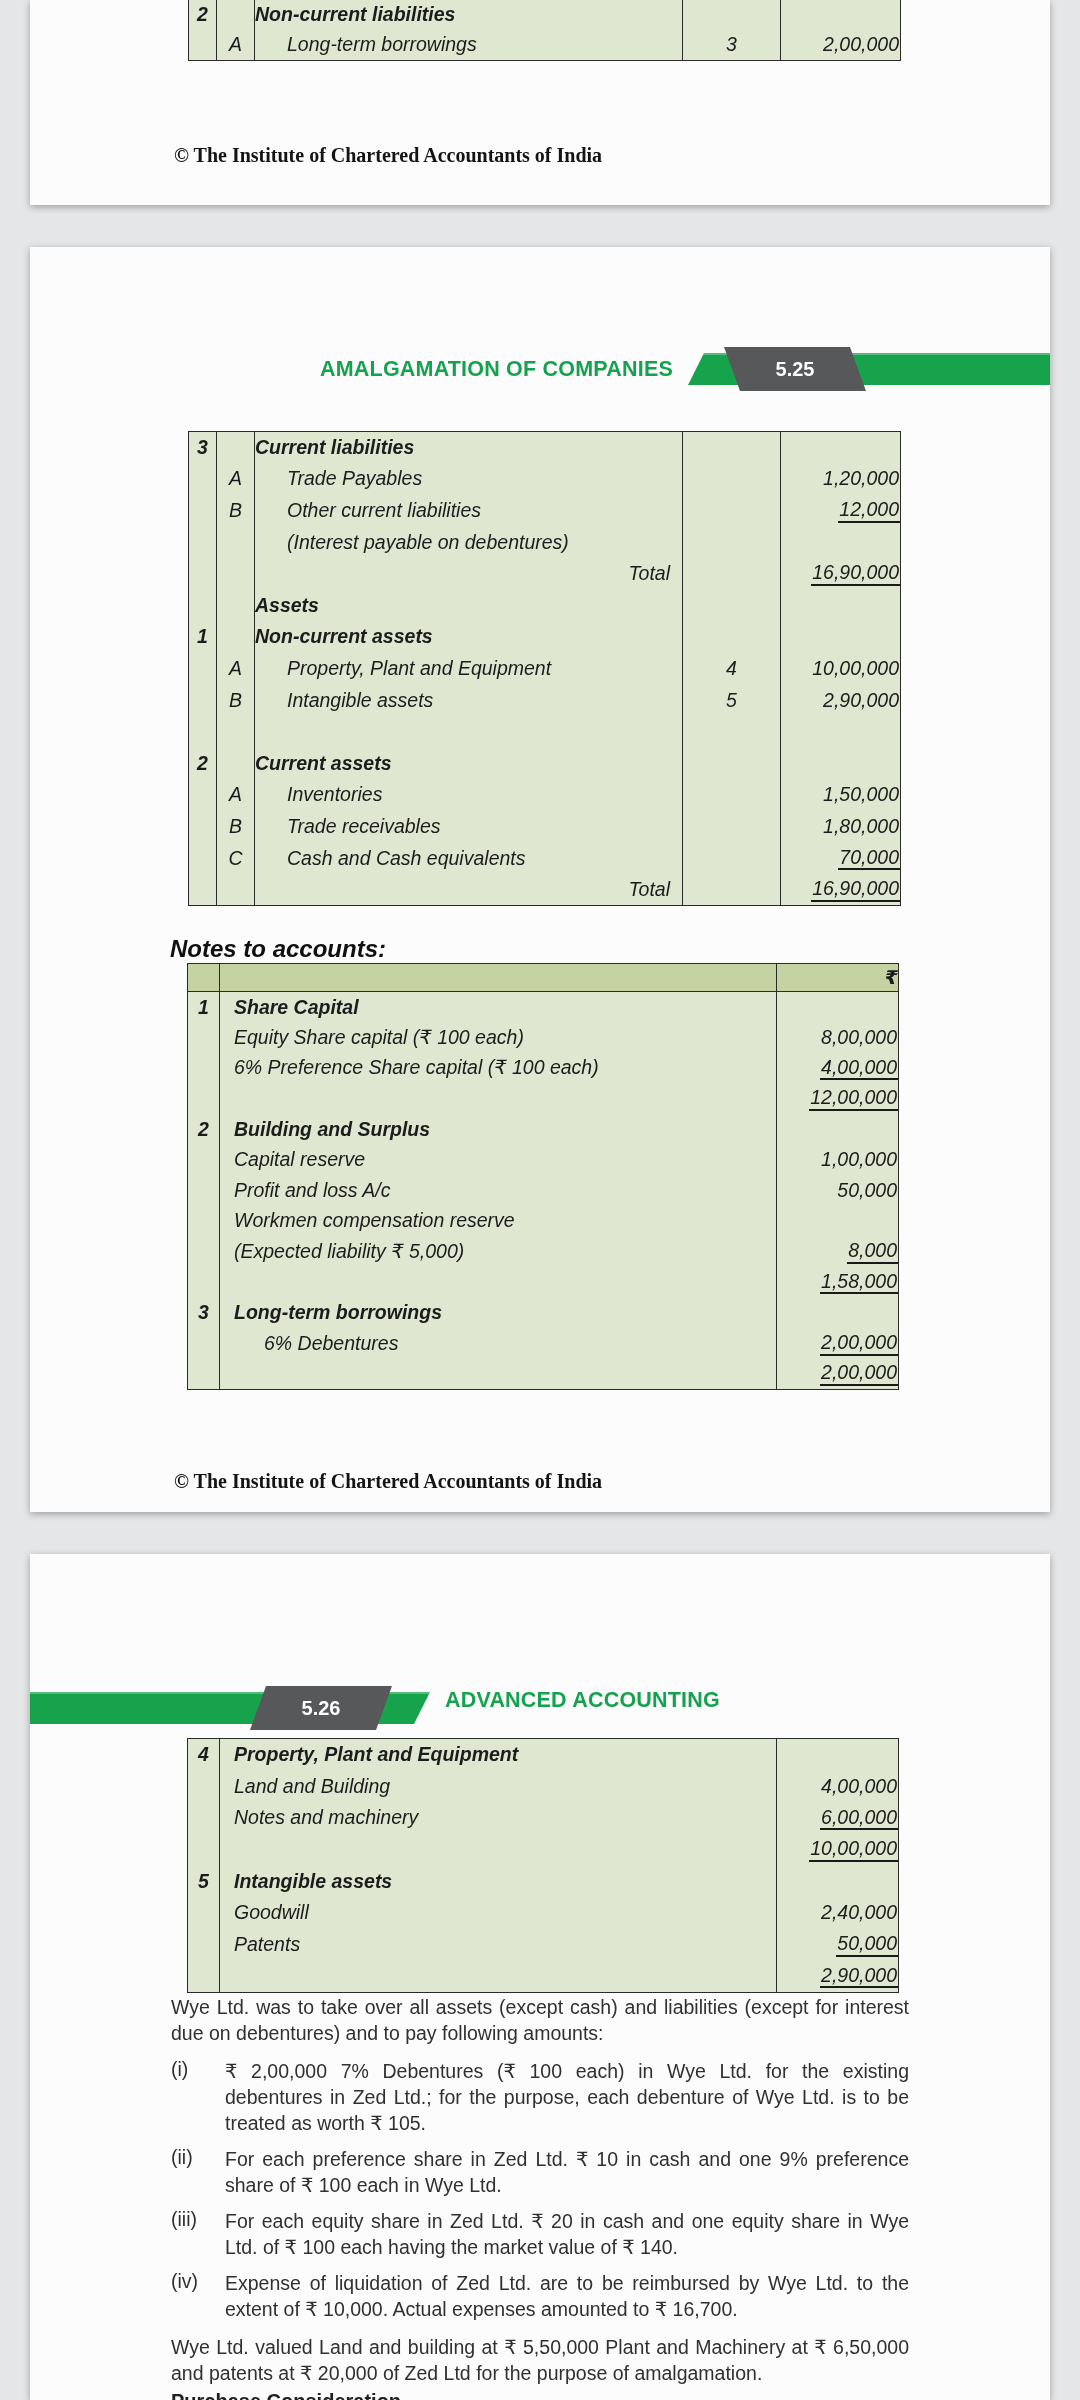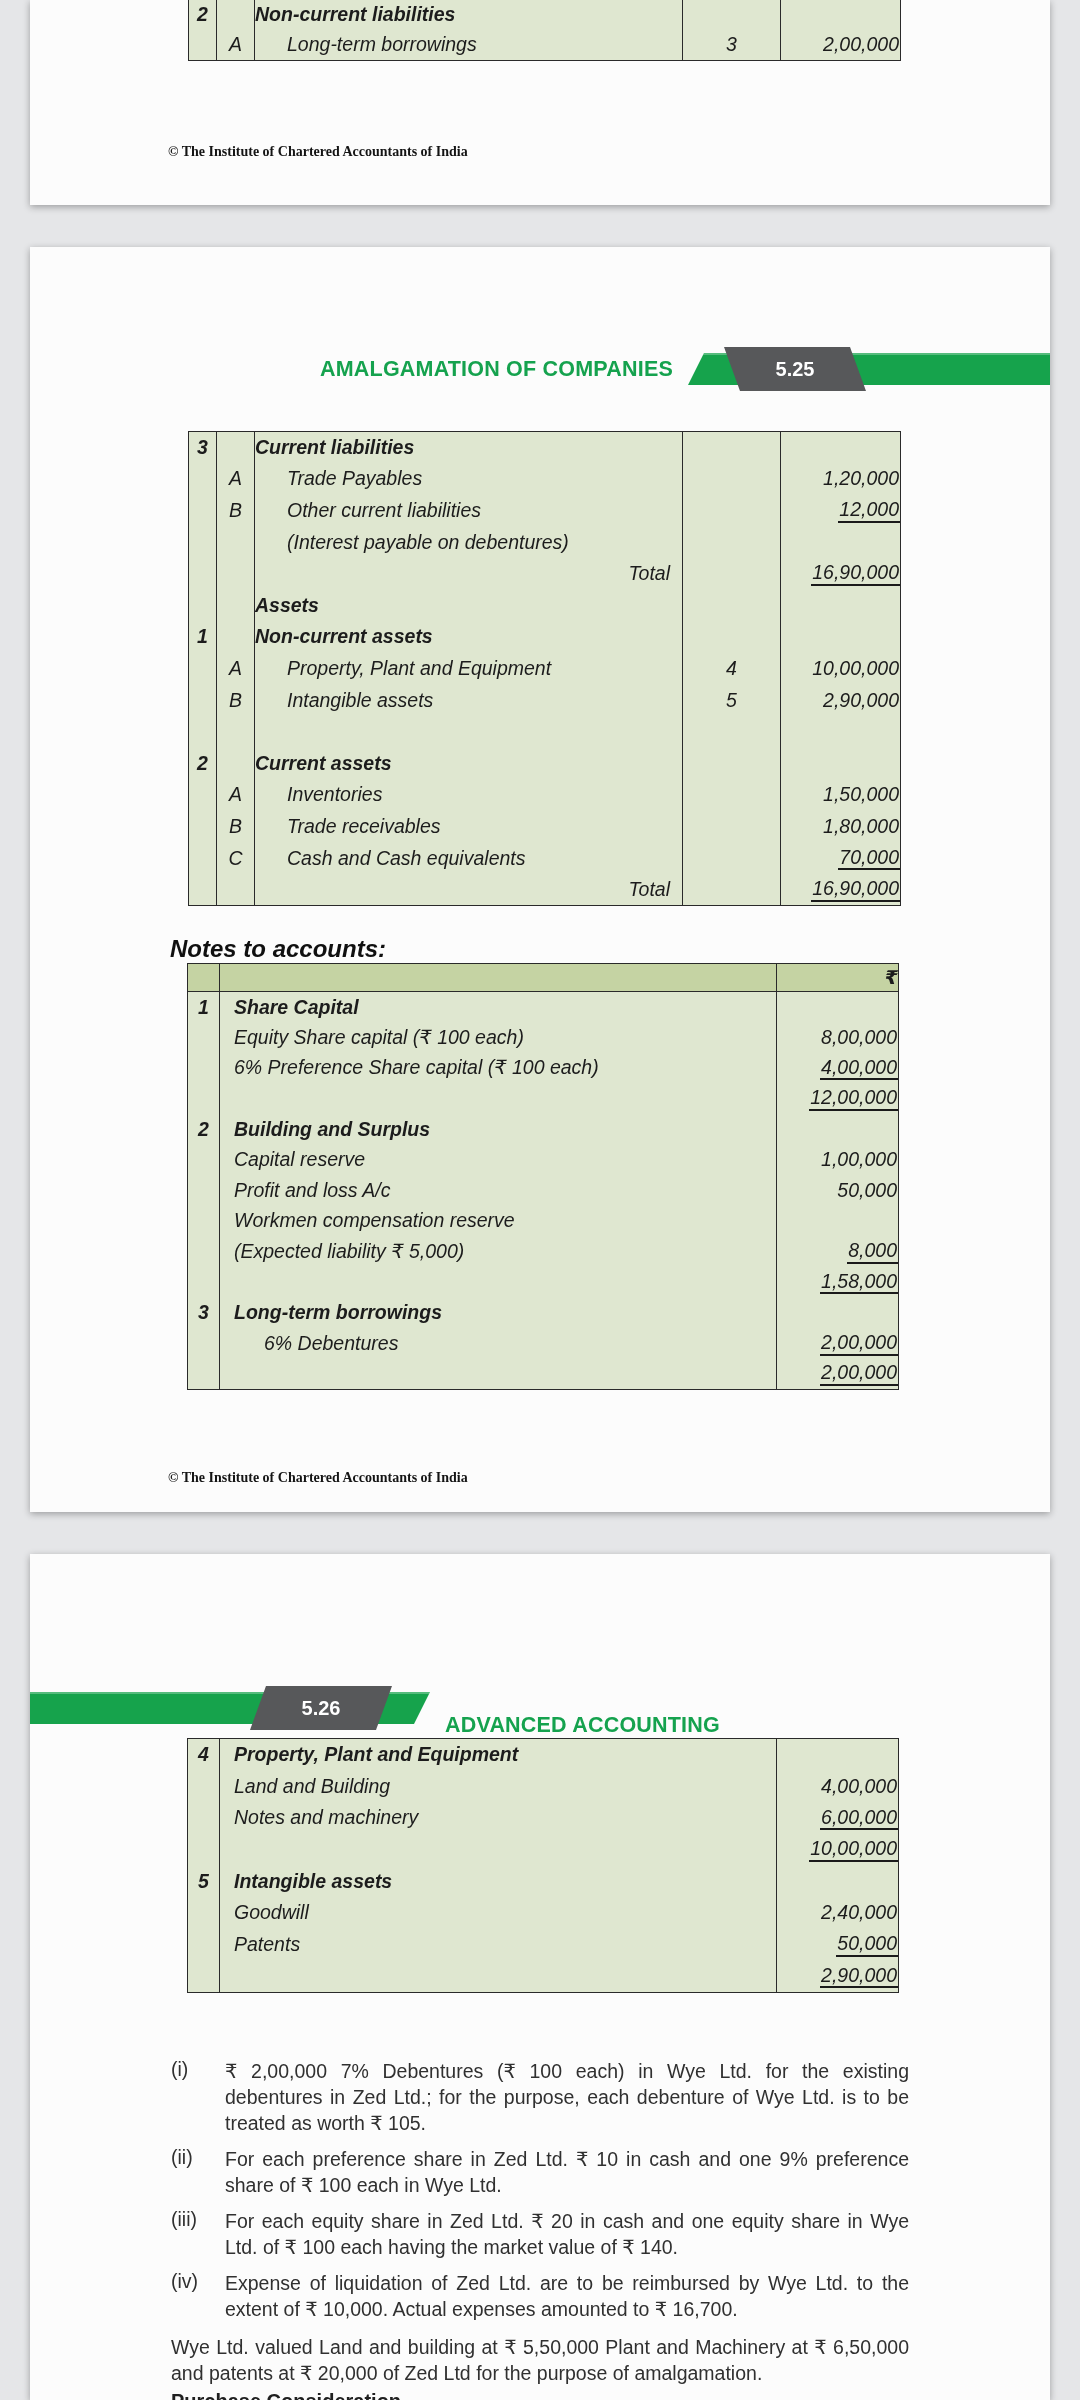--- a/index.html
+++ b/index.html
@@ -45,39 +45,39 @@
   .notes-cols .c-desc.ind{padding-left:44px;}
   .amt{display:inline-block;line-height:1.15;padding:0 1px;}
   .amt.u{border-bottom:2px solid #1a1a1a;}
   tr.nhead td{background:#c5d3a3;border-bottom:1.6px solid #2a2a2a;
               height:27px;font-weight:bold;font-size:19px;}
 
   
   .hdr-title{position:absolute;color:#15a24e;font-weight:bold;
              font-size:21.5px;letter-spacing:.2px;white-space:nowrap;}
   .t2{left:290px;top:110px;}
-  .t3{left:415px;top:159px;}
+  .t3{left:415px;top:134px;}
   .ribbon{position:absolute;height:32px;background:#16a34c;
           box-shadow:inset 0 2px 0 rgba(255,255,255,.28);}
   .r2{left:658px;right:0;top:106px;
       clip-path:polygon(16px 0,100% 0,100% 100%,0 100%);}
   .r3{left:0;top:138px;width:400px;
       clip-path:polygon(0 0,100% 0,calc(100% - 16px) 100%,0 100%);}
   .badge{position:absolute;width:126px;height:44px;background:#57585a;}
   .b2{left:702px;top:100px;transform:skewX(20deg);}
   .b3{left:228px;top:132px;transform:skewX(-20deg);}
   .badge .badge-txt{display:block;width:100%;text-align:center;
       line-height:44px;color:#ffffff;font-weight:bold;font-size:20px;}
   .b2 .badge-txt{transform:skewX(-20deg);}
   .b3 .badge-txt{transform:skewX(20deg);}
 
   
-  .copyright{position:absolute;left:138px;
+  .copyright{position:absolute;left:144px;
      font-family:"Liberation Serif","DejaVu Serif",serif;
-     font-weight:bold;font-size:14px;color:#141414;white-space:nowrap;}
+     font-weight:bold;font-size:20px;color:#141414;white-space:nowrap;}
   .cp1{top:144px;}
   .cp2{top:1223px;}
   .notes-heading{position:absolute;left:140px;top:688px;font-weight:bold;
      font-style:italic;font-size:24px;color:#101010;}
   .para{position:absolute;left:141px;width:738px;font-size:19.5px;
      line-height:26px;color:#303030;text-align:justify;}
   .p1{top:440px;}
   .p2{top:780px;}
   .li{position:absolute;left:141px;width:738px;}
   .li-label{position:absolute;left:0;top:0;font-size:19.5px;color:#303030;}
@@ -385,20 +385,21 @@
             <td class="c-amount"><span class="amt u">50,000</span></td>
           </tr>
           <tr>
             <td class="c-num"></td>
             <td class="c-desc"></td>
             <td class="c-amount"><span class="amt u">2,90,000</span></td>
           </tr>
         </tbody>
     </table>
 
+    <div class="para p1">Wye Ltd. was to take over all assets (except cash) and liabilities (except for interest due on debentures) and to pay following amounts:</div>
 
     <div class="li li1">
       <span class="li-label">(i)</span>
       <div class="li-text">₹ 2,00,000 7% Debentures (₹ 100 each) in Wye Ltd. for the existing debentures in Zed Ltd.; for the purpose, each debenture of Wye Ltd. is to be treated as worth ₹ 105.</div>
     </div>
     <div class="li li2">
       <span class="li-label">(ii)</span>
       <div class="li-text">For each preference share in Zed Ltd. ₹ 10 in cash and one 9% preference share of ₹ 100 each in Wye Ltd.</div>
     </div>
     <div class="li li3">

